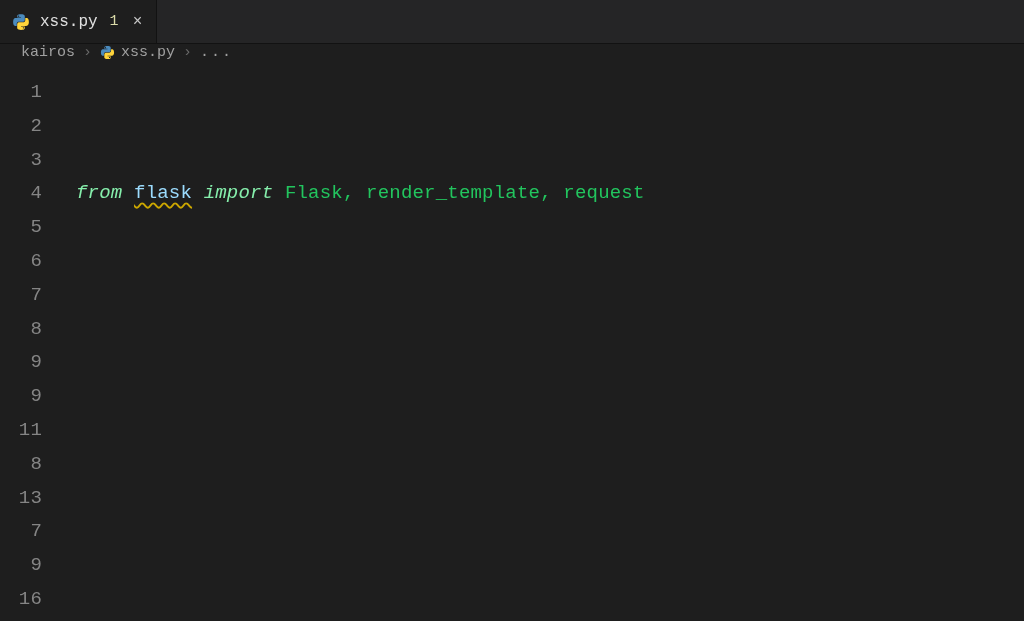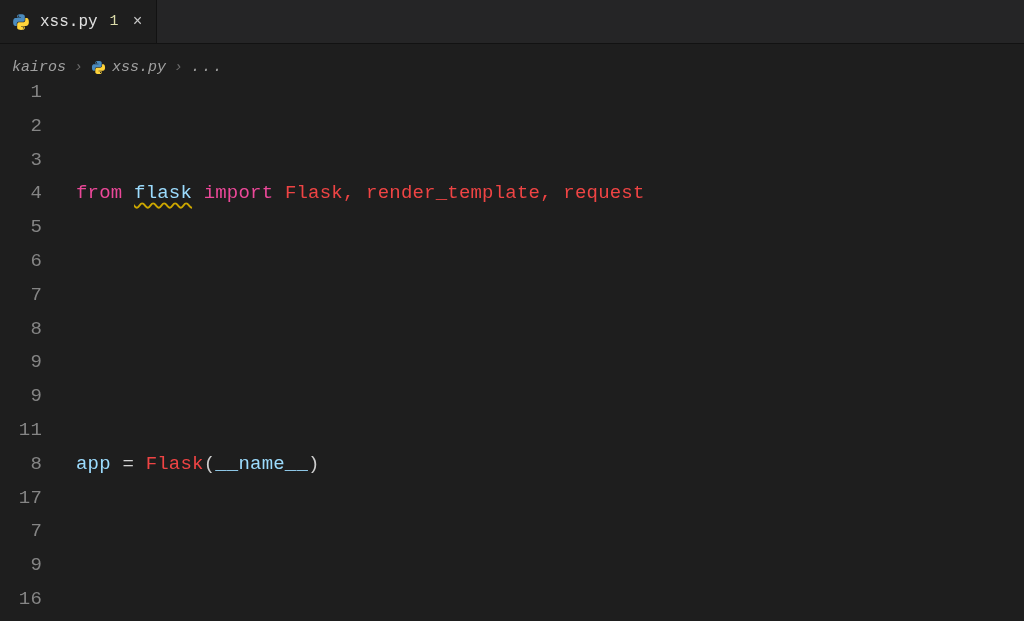--- a/index.html
+++ b/index.html
@@ -31,28 +31,27 @@
   .tab .filename { color: #e0e0e0; font-size: 16px; }
   .tab .modified-badge {
     color: #dcdcaa;
     font-size: 15px;
     padding: 0 2px;
   }
   .tab .close { color: #c8c8c8; font-size: 16px; line-height: 1; padding: 2px; }
   
   .breadcrumbs {
     display: flex;
-    align-items: flex-end;
+    align-items: flex-start;
     height: 32px;
-    padding: 0 12px;
+    padding: 0 21px;
     gap: 8px;
     font-size: 15px;
     color: #a0a0a0;
     background: #1e1e1e;
-    font-style: italic;
   }
   .breadcrumbs .crumb { display: flex; align-items: center; gap: 6px; cursor: pointer; }
   .breadcrumbs .sep { color: #6a6a6a; }
   .breadcrumbs .file-icon svg { width: 15px; height: 15px; display:block; }
   .breadcrumbs .ellipsis { color: #a0a0a0; letter-spacing: 2px; }
   
   .editor {
     display: flex;
     height: calc(621px - 44px - 32px);
     width: 100%;
@@ -69,22 +68,22 @@
     user-select: none;
   }
   .gutter div { height: 33.8px; }
   .code {
     flex: 1;
     white-space: pre;
     padding-left: 6px;
   }
   .code-line { height: 33.8px; position: relative; }
   
-  .tok-kw      { color: #ec4899; }
-  .tok-builtin { color: #ef4444; }
+  .tok-kw      { color: #86efac; font-style: italic; }
+  .tok-builtin { color: #22c55e; }
   .tok-ident   { color: #9cdcfe; }
   .tok-punc    { color: #cccccc; }
   .tok-op      { color: #d4d4d4; }
   .warn-underline {
     text-decoration-line: underline;
     text-decoration-style: wavy;
     text-decoration-color: #cca700;
     text-decoration-thickness: 1.5px;
     text-underline-offset: 4px;
   }
@@ -133,32 +132,31 @@
       <div>3</div>
       <div>4</div>
       <div>5</div>
       <div>6</div>
       <div>7</div>
       <div>8</div>
       <div>9</div>
       <div>9</div>
       <div>11</div>
       <div>8</div>
-      <div>17</div>
+      <div>13</div>
       <div>7</div>
       <div>9</div>
       <div>16</div>
     </div>
   <div class="code">
     
     <div class="code-line"><span class="tok-kw">from</span> <span class="tok-ident warn-underline">flask</span> <span class="tok-kw">import</span> <span class="tok-builtin">Flask, render_template, request</span></div>
     
     <div class="code-line"></div>
     
-    <div class="code-line"><span class="tok-ident">app</span><span class="tok-op"> = </span><span class="tok-builtin">Flask</span><span class="tok-punc">(</span><span class="tok-ident">__name__</span><span class="tok-punc">)</span></div>
     
     <div class="code-line"></div>
     
     
     
     
     
     
     
     

